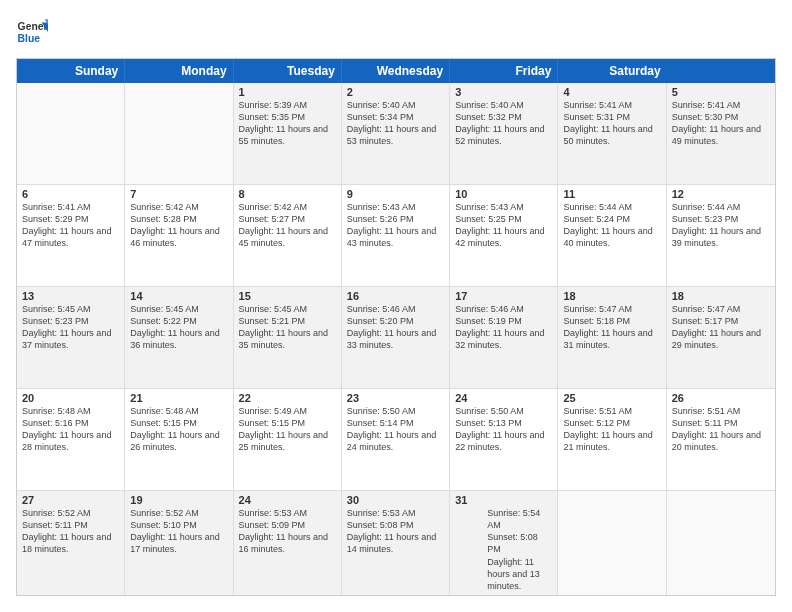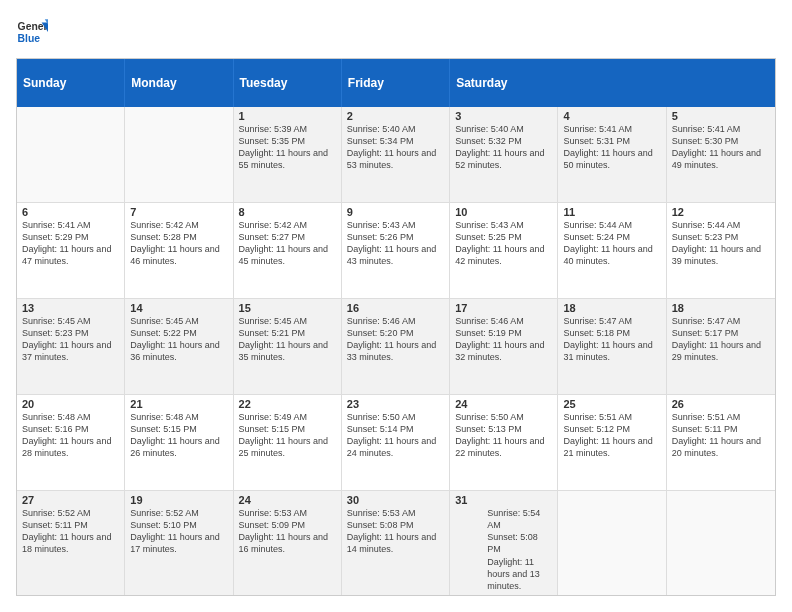--- a/index.html
+++ b/index.html
@@ -52,23 +52,23 @@
     }
     .cal-header {
       display: grid;
       grid-template-columns: repeat(7, 1fr);
       background: #1565c0;
     }
     .cal-header-cell {
       color: #fff;
       font-size: 12px;
       font-weight: bold;
-      padding: 17px 6px;
+      padding: 5px 6px;
       border-right: 1px solid #2575d0;
-      text-align: left;
+      text-align: right;
     }
     .cal-header-cell:last-child { border-right: none; }
     .cal-body {
       flex: 1;
       display: flex;
       flex-direction: column;
     }
     .cal-row {
       display: grid;
       grid-template-columns: repeat(7, 1fr);
@@ -116,20 +116,21 @@
       <div class="month-title"></div>
       <div class="subtitle"></div>
     </div>
   </div>
 
   <div class="calendar">
     <div class="cal-header" id="cal-header">
         <div class="cal-header-cell">Sunday</div>
         <div class="cal-header-cell">Monday</div>
         <div class="cal-header-cell">Tuesday</div>
+        <div class="cal-header-cell">Wednesday</div>
         <div class="cal-header-cell">Friday</div>
         <div class="cal-header-cell">Saturday</div>
       </div>
     <div class="cal-body" id="cal-body">
         <div class="cal-row">
           <div class="cal-cell empty"></div>
           <div class="cal-cell empty"></div>
           <div class="cal-cell alt">
             <span class="day-num">1</span>
             <div class="cell-text" style="white-space: pre-line;">Sunrise: 5:39 AM

